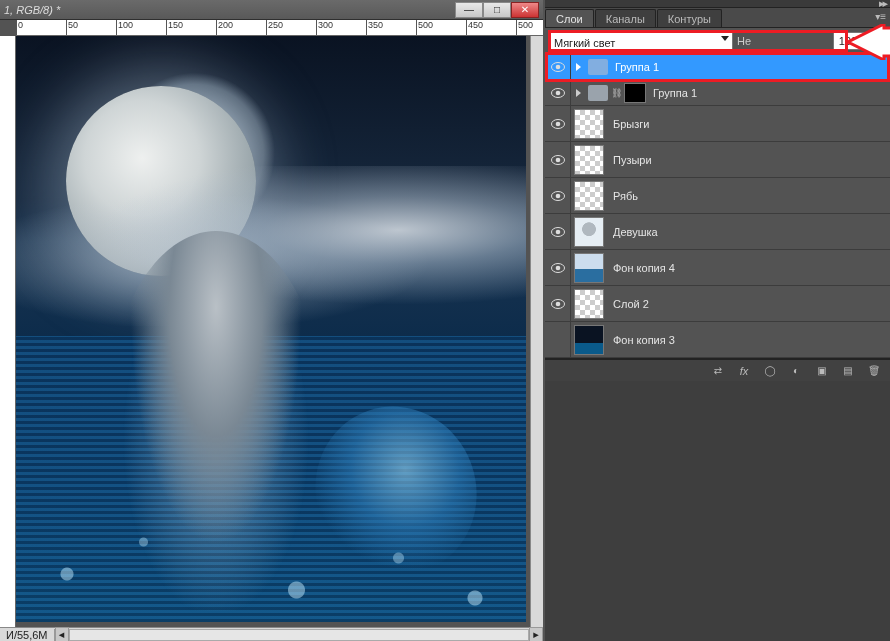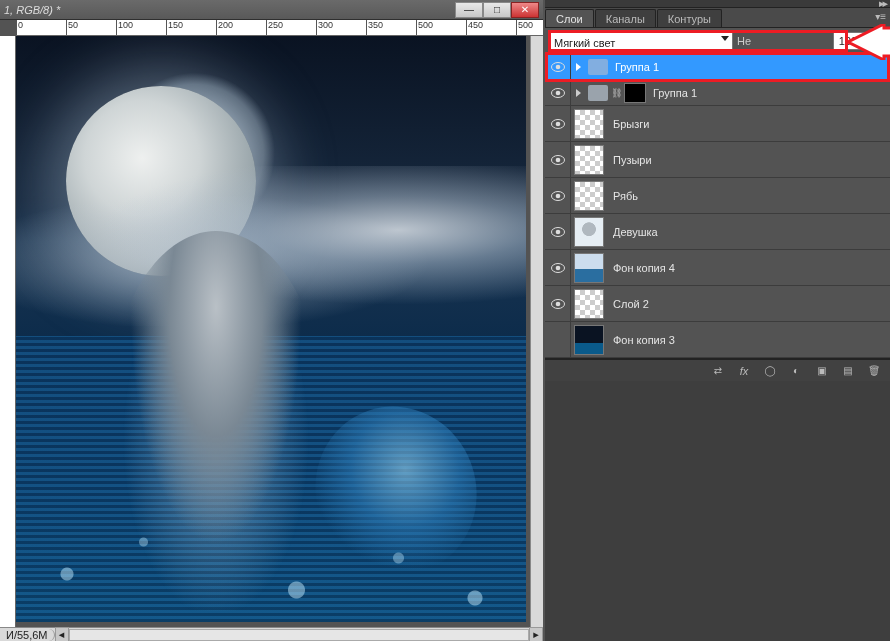--- a/index.html
+++ b/index.html
@@ -40,21 +40,21 @@
   background: radial-gradient(ellipse at 60% 40%, rgba(150,210,240,.6) 0%, rgba(50,130,190,.5) 40%, transparent 70%);
   border-radius:50%; transform: rotate(-20deg);}
 .bubbles { position:absolute; left:0; right:0; bottom:0; height:160px;
   background: radial-gradient(circle at 10% 70%, rgba(190,230,250,.5) 0 6px, transparent 7px),
              radial-gradient(circle at 25% 50%, rgba(190,230,250,.4) 0 4px, transparent 5px),
              radial-gradient(circle at 55% 80%, rgba(190,230,250,.5) 0 8px, transparent 9px),
              radial-gradient(circle at 75% 60%, rgba(190,230,250,.4) 0 5px, transparent 6px),
              radial-gradient(circle at 90% 85%, rgba(190,230,250,.5) 0 7px, transparent 8px);}
 
 .h-scroll { position:absolute; left:0; right:0; bottom:0; height:14px; background:#d9d9d9; border-top:1px solid #888; display:flex; align-items:center; color:#222;}
-.h-scroll .status { padding:0 6px; flex:0 0 auto; border-right:1px solid #999;border-radius:6px;}
+.h-scroll .status { padding:0 6px; flex:0 0 auto; border-right:1px solid #999;}
 .h-scroll .sb-left,.h-scroll .sb-right{ width:14px; text-align:center; background:#c8c8c8; border:1px solid #999;}
 .h-scroll .track{ flex:1; height:12px; background:#e6e6e6; border:1px solid #aaa;}
 
 .v-scroll { position:absolute; right:0; top:36px; bottom:14px; width:13px; background:#d9d9d9; border-left:1px solid #888;}
 
 
 .right-col { position:absolute; left:545px; top:0; right:0; height:641px; background:#535353; display:flex; flex-direction:column;}
 .panel-top-strip{ height:8px; background:#3a3a3a; border-bottom:1px solid #222; display:flex; justify-content:flex-end; align-items:center; padding-right:4px; color:#bbb; font-size:8px;}
 .collapse-chevrons{ letter-spacing:-2px; cursor:pointer;}
 

